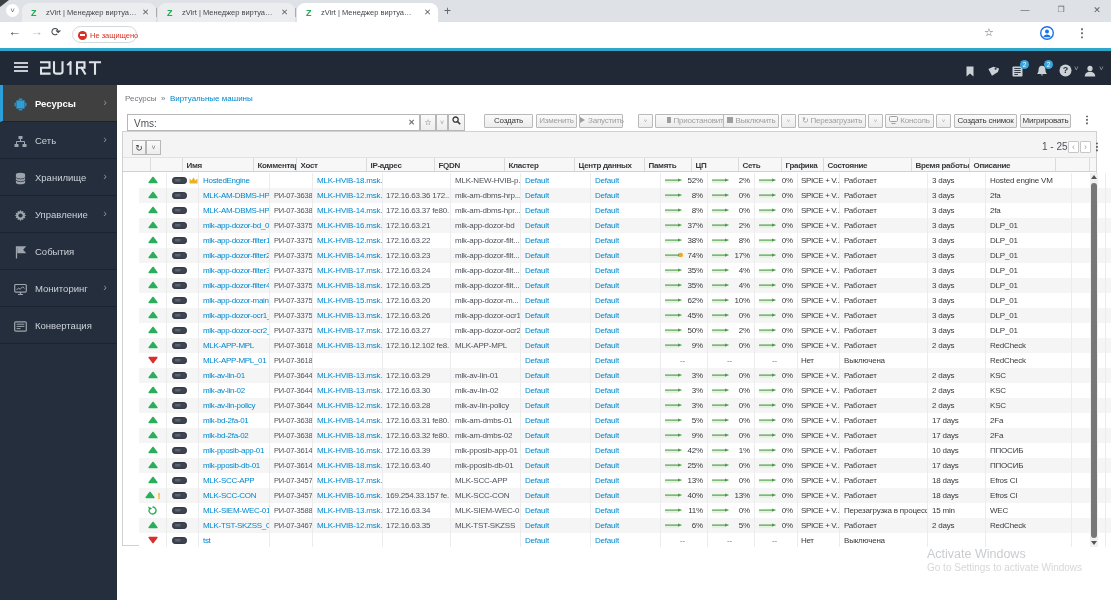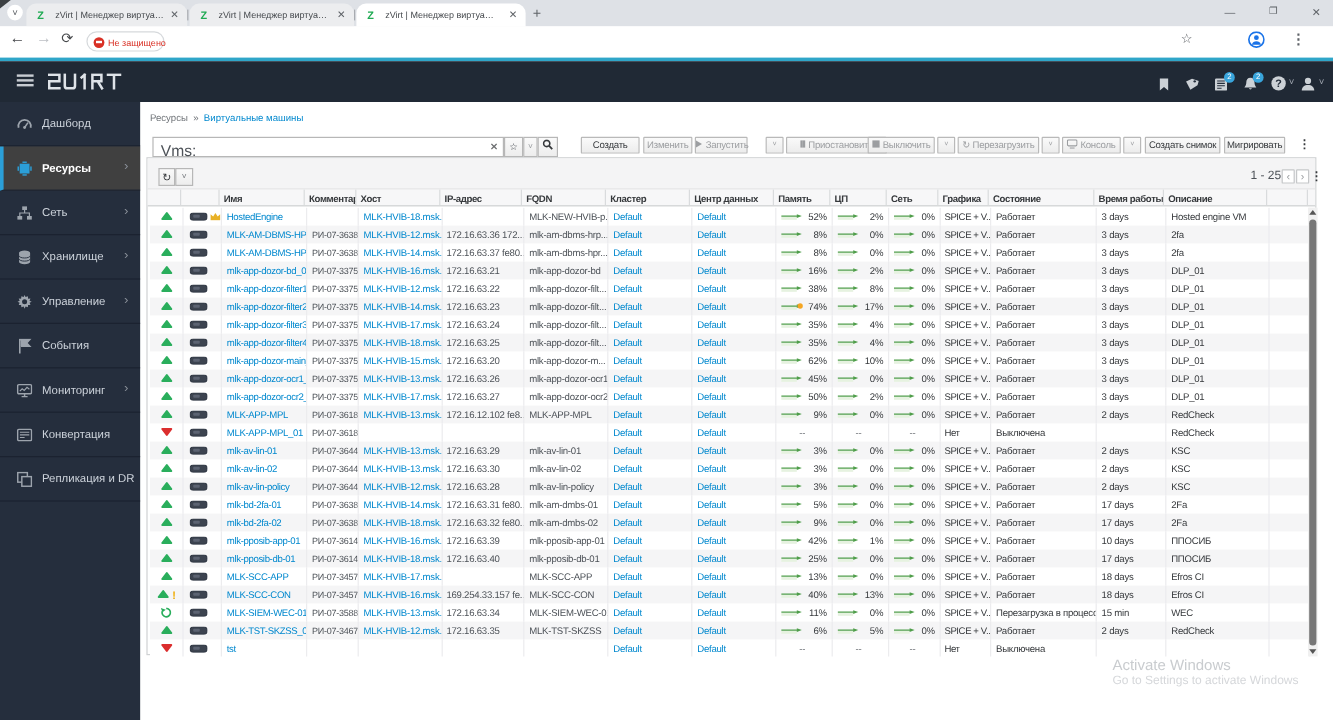--- a/index.html
+++ b/index.html
@@ -35,34 +35,34 @@
 .sitem.sel {background:#404040;border-left:3px solid #2b9fd8}
 .sitem .sic {position:absolute;left:14px;top:12px}
 .sitem.sel .sic {left:11px}
 .slb {position:absolute;left:35px;top:13px;font-size:9.5px;color:#ccd2da;white-space:nowrap}
 .sitem.sel .slb {left:32px;color:#fff;font-weight:bold}
 .chev {position:absolute;right:10px;top:11px;color:#8b919a;font-size:11px}
 #content {position:absolute;left:117px;top:85px;width:994px;height:515px;background:#fff}
 #crumb {position:absolute;left:8px;top:9px;font-size:8px;color:#72767b}
 #crumb a {color:#0088ce;text-decoration:none}
 #searchbox {position:absolute;left:10px;top:29px;width:293px;height:17px;border:1px solid #b7b7b7;background:#fff}
-#searchbox .vms {position:absolute;left:6px;top:3px;font-size:13px;color:#4d5258}
+#searchbox .vms {position:absolute;left:6px;top:3px;font-size:10px;color:#4d5258}
 #searchbox .x {position:absolute;right:4px;top:3px;font-size:8px;color:#6d6f71;font-weight:bold}
 .sbtn {position:absolute;top:29px;height:17px;border:1px solid #b7b7b7;background:linear-gradient(#fafafa,#ededed);font-size:8px;color:#4d5258;text-align:center}
 .abtn {position:absolute;top:29px;height:14px;border:1px solid #b9b9b9;border-radius:1px;background:linear-gradient(#fafafa,#ececec);font-size:8px;letter-spacing:-0.2px;color:#36393c;text-align:center;white-space:nowrap;line-height:12px}
 .abtn.dis {color:#9c9ea1}
 .abtn.car {font-size:6px;color:#9c9ea1;line-height:13px}
 .tri {display:inline-block;width:0;height:0;border-top:3px solid transparent;border-bottom:3px solid transparent;border-left:5px solid #9c9ea1;margin-right:1px}
 .pse {display:inline-block;width:2px;height:6px;border-left:2px solid #9c9ea1;border-right:2px solid #9c9ea1;margin-right:1px}
 .sq {display:inline-block;width:6px;height:6px;background:#9c9ea1;margin-right:1px}
 #panel {position:absolute;left:5px;top:46px;width:975px;height:415px;border:1px solid #cfd1d3;background:#fff}
 #ptoolbar {position:absolute;left:0;top:0;width:973px;height:26px;background:#f4f4f5;border-bottom:1px solid #e2e2e3}
 #phead {position:absolute;left:0;top:26px;width:973px;height:14px;background:#f7f7f8;border-bottom:1px solid #cfd1d3;display:flex}
 #phead .c {font-size:8px;letter-spacing:-0.3px;font-weight:bold;color:#36393c;border-right:1px solid #d9dbdd;padding:2.5px 0 0 3.5px;overflow:hidden;white-space:nowrap}
-#pbody {position:absolute;left:2px;top:41px;width:973px;height:374px;overflow:hidden}
+#pbody {position:absolute;left:16px;top:41px;width:973px;height:374px;overflow:hidden}
 .row {display:flex;height:15px;background:#fff}
 .row.odd {background:#f5f5f6}
 .c {flex:none;border-right:1px solid #ececee;padding:3px 0 0 4px;overflow:hidden;white-space:nowrap;font-size:8px;letter-spacing:-0.2px;line-height:10px}
 .c0 {text-align:center;padding-left:0;padding-top:2.5px}
 .c1 {padding-top:4px;padding-left:5px}
 .lnk {color:#0088ce}
 .gy {color:#4d5258}
 .dk {color:#36393c}
 .m {text-align:right;padding-right:4px;position:relative}
 .m .spk {position:absolute;left:4px;top:3px}
@@ -172,28 +172,20 @@
     <span class="hic" style="left:1059px"><svg width="13" height="13" viewBox="0 0 13 13">
         <circle cx="6.5" cy="6.5" r="6" fill="#ccd1d6"></circle>
         <text x="6.5" y="9.4" text-anchor="middle" font-size="9" font-weight="bold" fill="#232d3a" font-family="Liberation Sans">?</text>
       </svg><span class="carat">˅</span></span>
     <span class="hic" style="left:1084px"><svg width="12" height="12" viewBox="0 0 12 12">
         <circle cx="6" cy="3.4" r="2.6" fill="#ccd1d6"></circle>
         <path d="M0.8 11.5 C0.8 8.4 3 6.8 6 6.8 C9 6.8 11.2 8.4 11.2 11.5 Z" fill="#ccd1d6"></path>
       </svg><span class="carat">˅</span></span>
 </div>
 <div id="sidebar">
-<div class="sitem">
-      <span class="sic"><svg width="13" height="13" viewBox="0 0 13 13">
-          <path d="M1.5 9.5 A5.2 5.2 0 1 1 11.5 9.5" stroke="#9da4ad" stroke-width="1.5" fill="none"></path>
-          <path d="M6.5 9.2 L9.3 5.2" stroke="#9da4ad" stroke-width="1.3"></path>
-          <circle cx="6.5" cy="9.2" r="1.2" fill="#9da4ad"></circle>
-        </svg></span>
-      <span class="slb">Дашборд</span>
-    </div>
 <div class="sitem sel">
       <span class="sic"><svg width="13" height="13" viewBox="0 0 13 13">
           <rect x="2.4" y="2.4" width="8.2" height="8.2" fill="#2b9fd8"></rect>
           <rect x="0.6" y="4.7" width="1.2" height="3.6" fill="#2b9fd8"></rect>
           <rect x="11.2" y="4.7" width="1.2" height="3.6" fill="#2b9fd8"></rect>
           <rect x="4.7" y="0.6" width="3.6" height="1.2" fill="#2b9fd8"></rect>
           <rect x="4.7" y="11.2" width="3.6" height="1.2" fill="#2b9fd8"></rect>
         </svg></span>
       <span class="slb">Ресурсы</span>
       <span class="chev">›</span>
@@ -241,27 +233,20 @@
       <span class="slb">Мониторинг</span>
       <span class="chev">›</span>
     </div>
 <div class="sitem">
       <span class="sic"><svg width="13" height="13" viewBox="0 0 13 13">
           <rect x="0.7" y="1.8" width="11.6" height="9.4" rx="1" stroke="#9da4ad" stroke-width="1.2" fill="none"></rect>
           <path d="M2.6 4.2 H10.4 M2.6 6.4 H10.4 M2.6 8.6 H6.5" stroke="#9da4ad"></path>
         </svg></span>
       <span class="slb">Конвертация</span>
     </div>
-<div class="sitem">
-      <span class="sic"><svg width="13" height="13" viewBox="0 0 13 13">
-          <rect x="0.8" y="0.8" width="8" height="8" stroke="#9da4ad" stroke-width="1.2" fill="none"></rect>
-          <rect x="4.2" y="4.2" width="8" height="8" fill="#252e3d" stroke="#9da4ad" stroke-width="1.2"></rect>
-        </svg></span>
-      <span class="slb">Репликация и DR</span>
-    </div>
 </div>
 <div id="content">
 <div id="crumb">Ресурсы&nbsp; » &nbsp;<a>Виртуальные машины</a></div>
 <div id="searchbox">
       <span class="vms">Vms:</span>
       <span class="x">✕</span>
     </div>
 <div class="sbtn" style="left:303px;width:16px;line-height:15px">☆</div>
 <div class="sbtn" style="left:319px;width:12px;line-height:15px;color:#9a9da0;font-size:7px">˅</div>
 <div class="sbtn" style="left:331px;width:17px;line-height:14px"><svg width="9" height="9" viewBox="0 0 9 9" style="vertical-align:-1px">
@@ -436,21 +421,21 @@
           <div class="c c3 gy">РИ-07-3375</div>
           <div class="c c4"><span class="lnk">MLK-HVIB-16.msk.ae</span></div>
           <div class="c c5 gy">172.16.63.21</div>
           <div class="c c6 gy">mlk-app-dozor-bd</div>
           <div class="c c7"><span class="lnk">Default</span></div>
           <div class="c c8"><span class="lnk">Default</span></div>
           <div class="c c9 m"><svg class="spk" width="19" height="9" viewBox="0 0 19 9">
               <rect x="0" y="4.8" width="13" height="2.4" fill="#e6f2e0"></rect>
               <path d="M0 4.1 H13.5" stroke="#4f9e4a" stroke-width="1.2" fill="none"></path>
               <path d="M13 2.5 L17.2 4.1 L13 5.7 Z" fill="#4f9e4a"></path>
-            </svg><span class="pct">16%</span></div>
+            </svg><span class="pct">37%</span></div>
           <div class="c c10 m"><svg class="spk" width="19" height="9" viewBox="0 0 19 9">
               <rect x="0" y="4.8" width="13" height="2.4" fill="#e6f2e0"></rect>
               <path d="M0 4.1 H13.5" stroke="#4f9e4a" stroke-width="1.2" fill="none"></path>
               <path d="M13 2.5 L17.2 4.1 L13 5.7 Z" fill="#4f9e4a"></path>
             </svg><span class="pct">2%</span></div>
           <div class="c c11 m"><svg class="spk" width="19" height="9" viewBox="0 0 19 9">
               <rect x="0" y="4.8" width="13" height="2.4" fill="#e6f2e0"></rect>
               <path d="M0 4.1 H13.5" stroke="#4f9e4a" stroke-width="1.2" fill="none"></path>
               <path d="M13 2.5 L17.2 4.1 L13 5.7 Z" fill="#4f9e4a"></path>
             </svg><span class="pct">0%</span></div>

